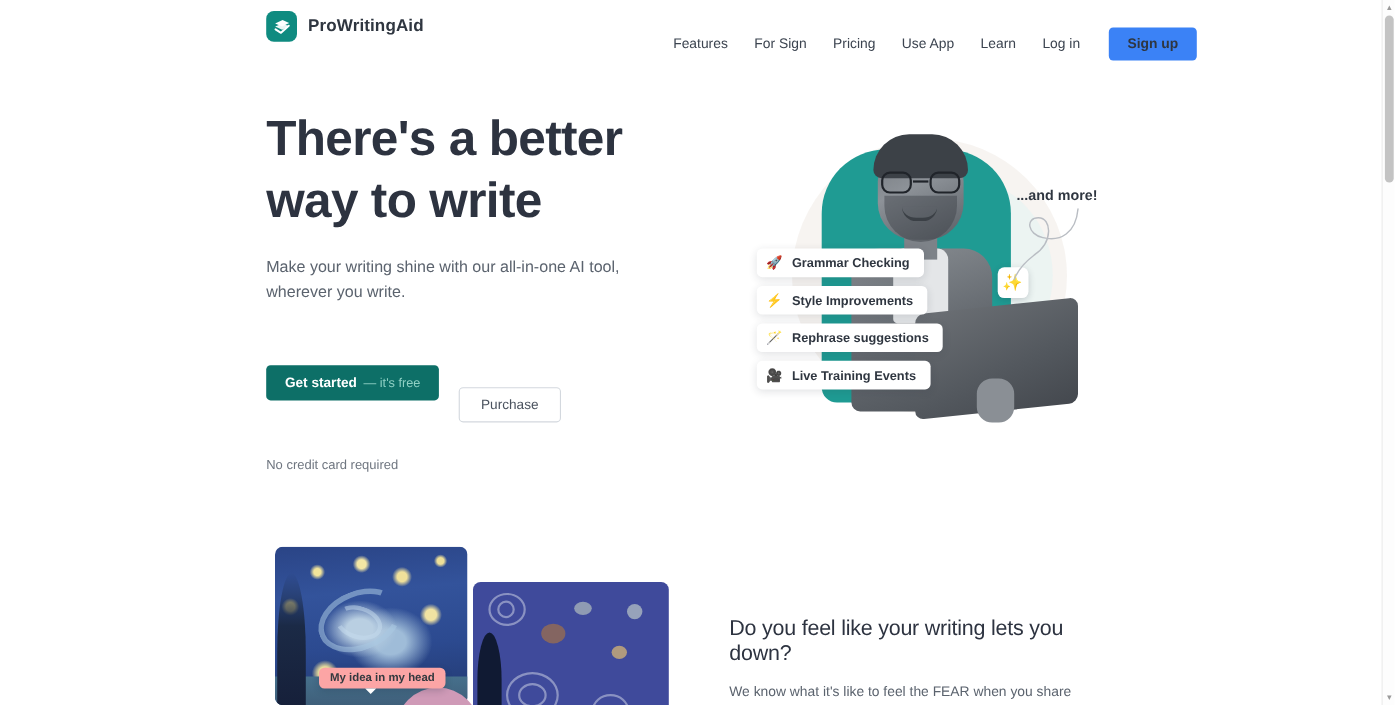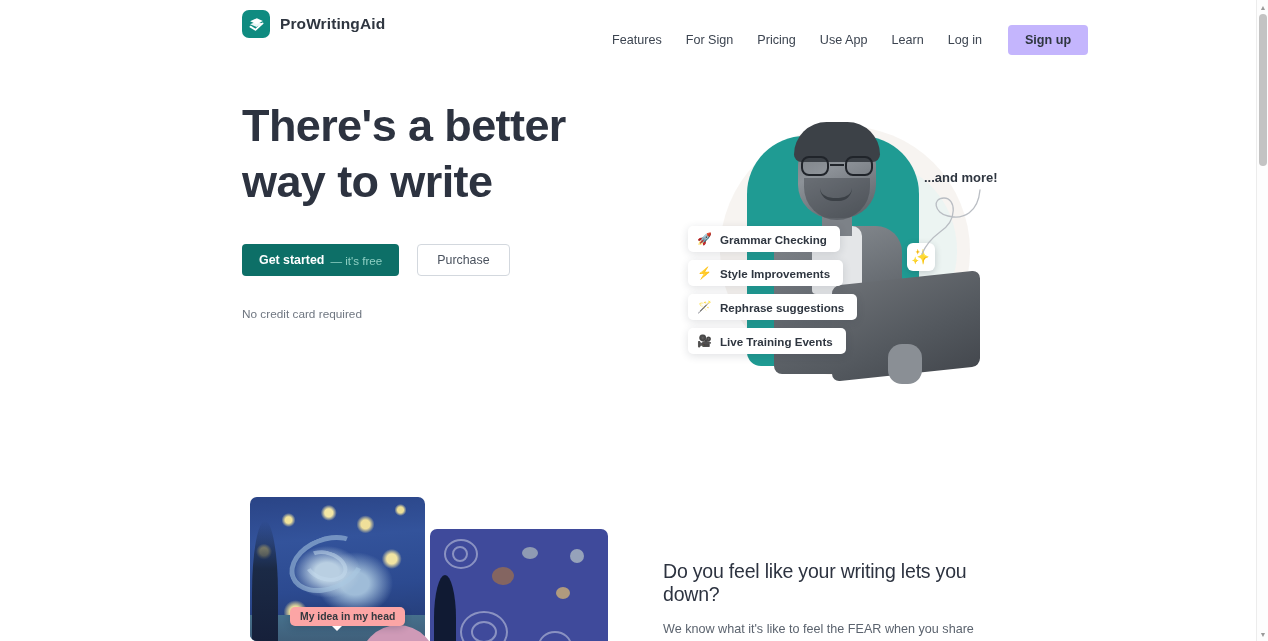--- a/index.html
+++ b/index.html
@@ -39,21 +39,21 @@
   }
   .nav {
     position: absolute; left: 600px; top: 16px;
     height: 48px; display: flex; align-items: center; gap: 0;
   }
   .nav a {
     font-size: 12.6px; color: #3c4450; text-decoration: none;
     padding: 0 12px; line-height: 48px; white-space: nowrap;
   }
   .nav a.signup {
-    background: #c4b5fd; color: #2f3640; font-weight: bold;
+    background: #3b82f6; color: #2f3640; font-weight: bold;
     border-radius: 4px; line-height: 30px; height: 30px;
     padding: 0 17px; margin-left: 14px;
   }
 
   
   .hero-copy { position: absolute; left: 242px; top: 98px; width: 400px; }
   .hero-title {
     font-size: 45px; line-height: 56px; font-weight: bold;
     color: #2d3340; letter-spacing: -0.6px;
   }
@@ -65,21 +65,21 @@
   .btn-primary {
     background: #0d6f67; color: #ffffff; border: none; border-radius: 4px;
     height: 32px; padding: 0 17px; font-size: 12.4px; font-weight: bold;
     font-family: inherit; cursor: pointer;
     display: inline-flex; align-items: center; gap: 6px;
   }
   .btn-primary .tail { color: #8fd0c4; font-weight: normal; font-size: 11.6px; }
   .btn-secondary {
     background: #ffffff; color: #4a525e; border: 1px solid #d3d8de;
     border-radius: 4px; height: 32px; padding: 0 19px;
-    font-size: 12.4px; font-family: inherit; cursor: pointer;
+    font-size: 12.4px; font-family: inherit; cursor: pointer; margin-top: 40px;
   }
   .no-card { margin-top: 31px; font-size: 11.8px; color: #6f7680; }
 
   
   .hero-art {
     position: absolute; left: 662px; top: 108px;
     width: 340px; height: 280px;
   }
   .art-blob {
     position: absolute; left: 58px; top: 18px;
@@ -295,20 +295,21 @@
       <a href="#">Log in</a>
       <a href="#" class="signup">Sign up</a>
     </nav>
   </div>
 
   <div class="hero-copy">
     <h1 class="hero-title">
       <span>There's a better</span><br>
       <span>way to write</span>
     </h1>
+    <p class="hero-sub">Make your writing shine with our all-in-one AI tool, wherever you write.</p>
 
     <div class="cta-row">
       <button class="btn-primary">
         <span>Get started</span>
         <span class="tail">— it's free</span>
       </button>
       <button class="btn-secondary">Purchase</button>
     </div>
 
     <div class="no-card">No credit card required</div>

